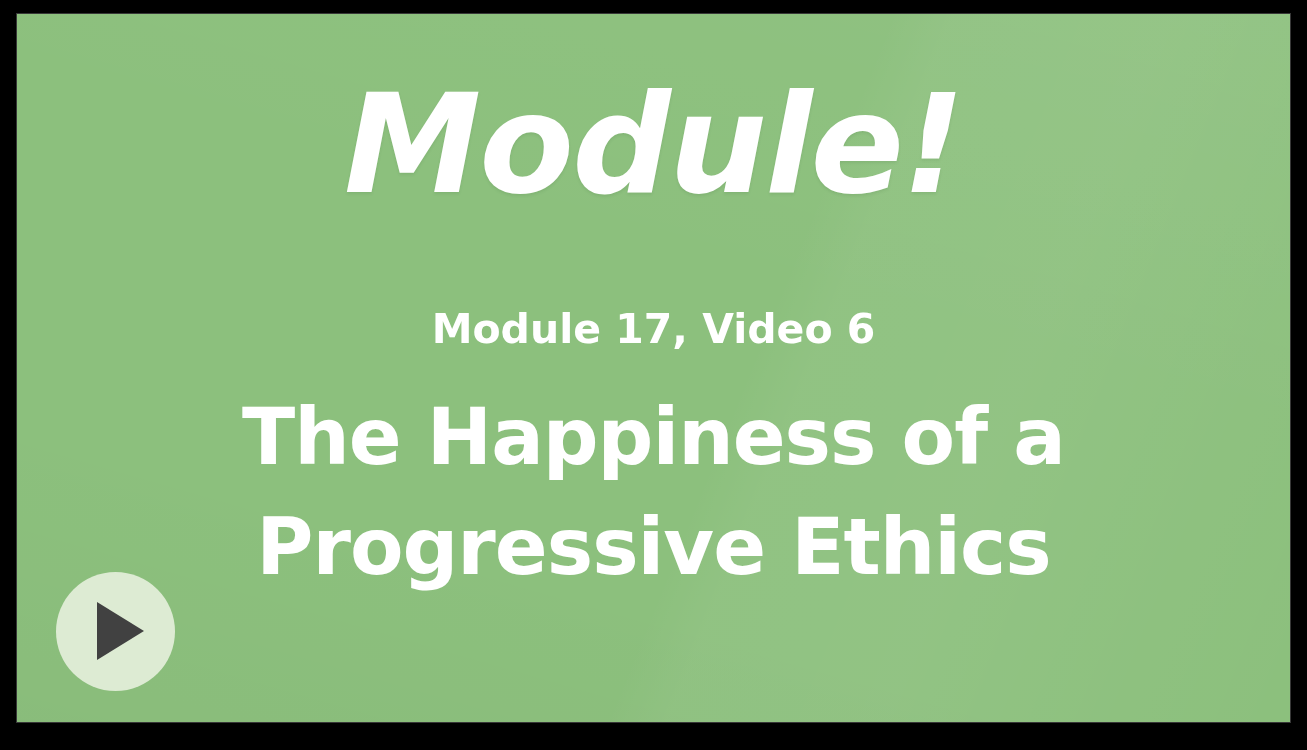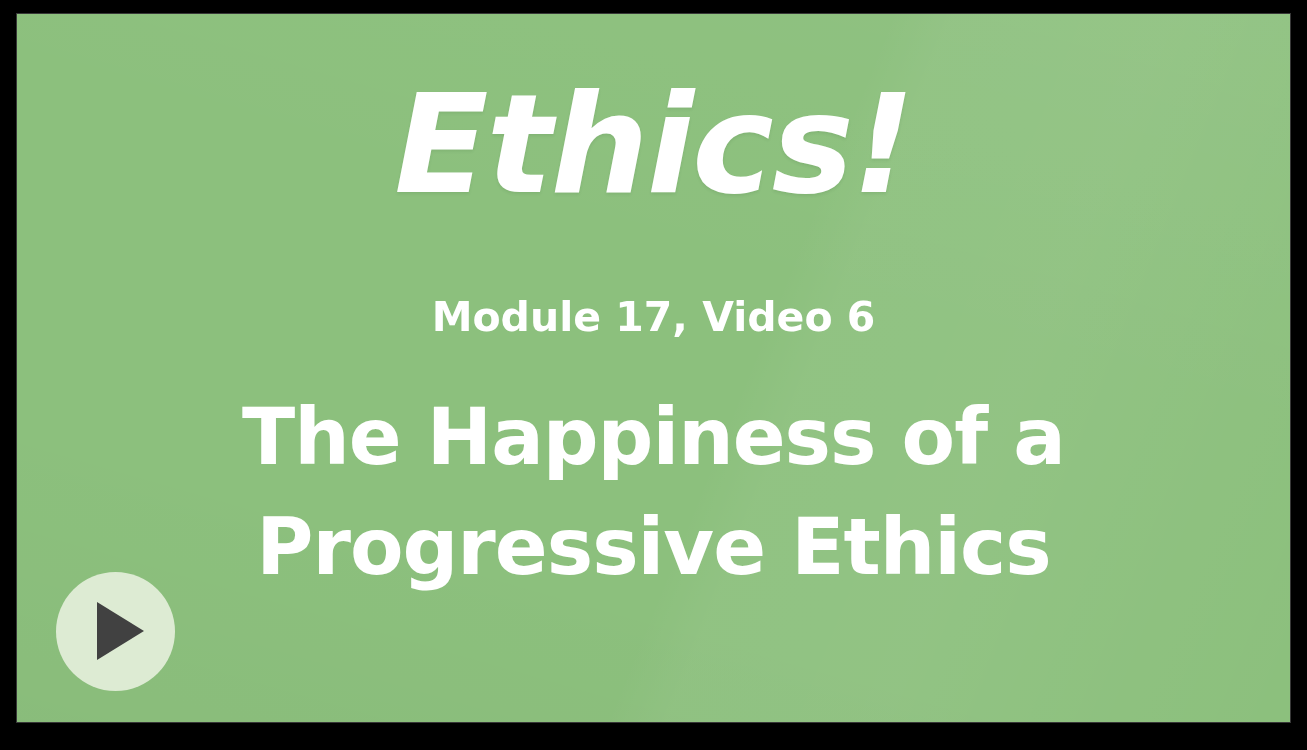--- a/index.html
+++ b/index.html
@@ -81,21 +81,21 @@
     line-height: 1.0;
     letter-spacing: -2px;
     color: #ffffff;
     position: absolute;
     left: 0; right: 0;
     top: 62px;
     text-shadow: 0 2px 3px rgba(40,80,40,0.10);
   }
 
   #module-label {
-    margin: 0;
+    margin: 12px;
     padding: 0;
     position: absolute;
     left: 0; right: 0;
     top: 283px;
     font-family: "DejaVu Sans", sans-serif;
     font-weight: bold;
     font-size: 41px;
     line-height: 1.0;
     letter-spacing: 0px;
     color: #ffffff;
@@ -146,21 +146,21 @@
 
 <div id="video-frame">
 
   <div id="poster">
 
     <div id="poster-sheen-a"></div>
     <div id="poster-sheen-b"></div>
 
     <div id="text-stack">
 
-      <div id="brand-title">Ethics!</div>
+      <div id="brand-title">Module!</div>
 
       <div id="module-label">Module 17, Video 6</div>
 
       <div id="video-title">
         <span class="title-line">The Happiness of a</span>
         <span class="title-line">Progressive Ethics</span>
       </div>
 
     </div>
 

